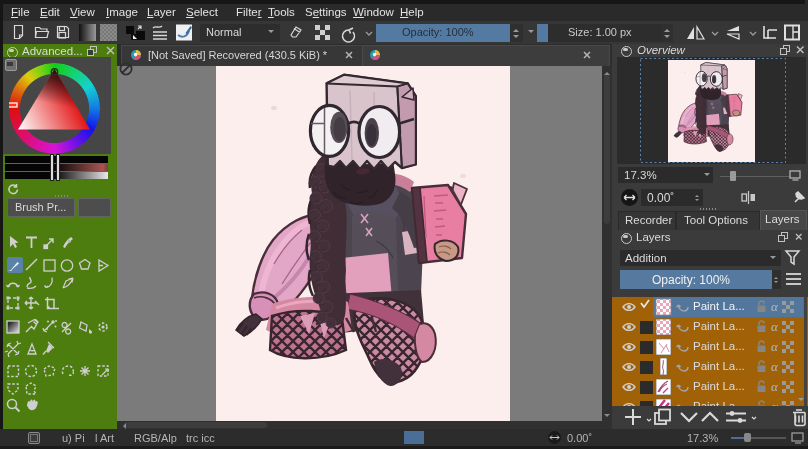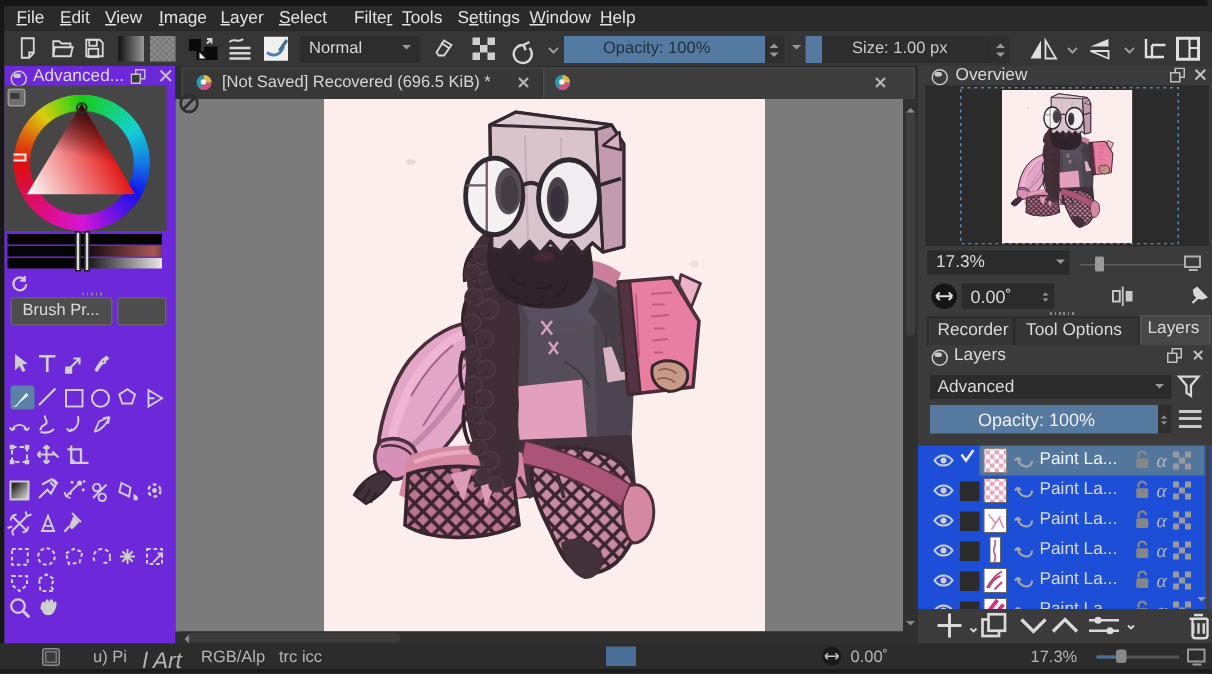--- a/index.html
+++ b/index.html
@@ -116,21 +116,21 @@
 <div class="abs" style="left:528px;top:9px;width:0;height:0;border:3px solid transparent;border-top-color:#9a9a9a;"></div>
 
 <div class="abs" style="left:537px;top:2.5px;width:124px;height:18px;background:#2d2d2d;"></div>
 <div class="abs" style="left:537px;top:2.5px;width:11px;height:18px;background:#557aa1;"></div>
 <div class="abs" style="left:568px;top:5px;font-size:11px;color:#c9c9c9;">Size: 1.00 px</div>
 <div class="abs" style="left:661px;top:2.5px;width:12px;height:18px;background:#2f2f2f;"></div>
 <div class="abs" style="left:664px;top:5px;width:0;height:0;border:3px solid transparent;border-bottom-color:#9a9a9a;"></div>
 <div class="abs" style="left:664px;top:14px;width:0;height:0;border:3px solid transparent;border-top-color:#9a9a9a;"></div>
 </div>
 
-<div id="leftpanel" class="abs" style="left:3px;top:44px;width:114px;height:385px;background:#6d28d9;">
+<div id="leftpanel" class="abs" style="left:3px;top:44px;width:114px;height:385px;background:#4d7c0f;">
 
   <div class="abs" style="left:4px;top:3px;width:9px;height:9px;border:1px solid #c9c9c9;border-radius:50%;"></div>
   <div class="abs" style="left:6px;top:5px;width:5px;height:3px;background:#c9c9c9;border-radius:2px;"></div>
   <div class="abs txt" style="left:19px;top:1px;font-size:11.5px;">Advanced...</div>
   <svg class="abs" style="left:84px;top:2px" width="30" height="11" viewBox="0 0 30 11">
     <rect x="3.5" y="0.5" width="6" height="6" fill="none" stroke="#c2c2c2"></rect>
     <rect x="0.5" y="3.5" width="6" height="6" fill="#3b3b3b" stroke="#c2c2c2"></rect>
     <path d="M20,1 l7,7 m0,-7 l-7,7" stroke="#c2c2c2" stroke-width="1.4"></path>
   </svg>
 
@@ -389,21 +389,21 @@
     <g id="kicon1" transform="translate(14,6)">
       <circle cx="5" cy="5" r="5" fill="#2a9ab0"></circle>
       <path d="M5,0 a5,5 0 0 1 5,5 l-5,0 z" fill="#e8b93c"></path>
       <path d="M10,5 a5,5 0 0 1 -8,4 l3,-4 z" fill="#d2527e"></path>
       <circle cx="4.6" cy="4.6" r="1.8" fill="#f3f3f3"></circle>
     </g>
     <use href="#kicon1" x="239" y="0"></use>
     <path d="M229,8 l6,6 m0,-6 l-6,6" stroke="#b4b4b4" stroke-width="1.5"></path>
     <path d="M467,8 l6,6 m0,-6 l-6,6" stroke="#b4b4b4" stroke-width="1.5"></path>
   </svg>
-  <div class="abs txt" style="left:31px;top:5px;font-size:11px;color:#d6d6d6;">[Not Saved]  Recovered (696.5 KiB) *</div>
+  <div class="abs txt" style="left:31px;top:5px;font-size:11px;color:#d6d6d6;">[Not Saved]  Recovered (430.5 KiB) *</div>
 
   <div class="abs" style="left:0px;top:22px;width:485px;height:355px;background:#7b7b7b;"></div>
   <svg class="abs" style="left:98.5px;top:22px" width="294" height="355" viewBox="0 0 294 355">
       <use href="#art"></use>
     </svg>
   <svg class="abs" style="left:2px;top:18px" width="14" height="14">
       <circle cx="7" cy="7" r="5.6" fill="none" stroke="#2f2f2f" stroke-width="1.8"></circle>
       <path d="M3,11 L11,3" stroke="#2f2f2f" stroke-width="1.8"></path>
     </svg>
 
@@ -414,21 +414,21 @@
 
   <div class="abs" style="left:3px;top:377px;width:492px;height:8px;background:#303030;"></div>
   <div class="abs" style="left:8px;top:378px;width:142px;height:6px;background:#3d3d3d;border-radius:3px;"></div>
   <div class="abs" style="left:3px;top:379px;width:0;height:0;border:3px solid transparent;border-right-color:#8a8a8a;"></div>
 </div>
 
 <div id="rightpanel" class="abs" style="left:612px;top:44px;width:196px;height:385px;background:#3b3b3b;">
 
   <div class="abs" style="left:9px;top:2px;width:9px;height:9px;border:1px solid #c9c9c9;border-radius:50%;"></div>
   <div class="abs" style="left:11px;top:4px;width:5px;height:3px;background:#c9c9c9;border-radius:2px;"></div>
-  <div class="abs txt" style="left:25px;top:0px;font-size:11.5px;">Overview</div>
+  <div class="abs txt" style="left:25px;top:0px;font-size:11.5px;font-style:italic;">Overview</div>
   <svg class="abs" style="left:168px;top:1px" width="26" height="11" viewBox="0 0 26 11">
     <rect x="3.5" y="0.5" width="6" height="6" fill="none" stroke="#c2c2c2"></rect>
     <rect x="0.5" y="3.5" width="6" height="6" fill="#3b3b3b" stroke="#c2c2c2"></rect>
     <path d="M17,1.5 l6.5,6.5 m0,-6.5 l-6.5,6.5" stroke="#c2c2c2" stroke-width="1.4"></path>
   </svg>
 
   <div class="abs" style="left:5px;top:13px;width:189px;height:107px;background:#2b2b2b;"></div>
   <svg class="abs" style="left:56px;top:16px" width="87" height="102" viewBox="0 0 294 355" preserveAspectRatio="none">
       <use href="#art"></use>
     </svg>
@@ -474,34 +474,34 @@
   <div class="abs" style="left:9px;top:189px;width:9px;height:9px;border:1px solid #c9c9c9;border-radius:50%;"></div>
   <div class="abs" style="left:11px;top:191px;width:5px;height:3px;background:#c9c9c9;border-radius:2px;"></div>
   <div class="abs txt" style="left:24px;top:187px;font-size:11.5px;">Layers</div>
   <svg class="abs" style="left:166px;top:188px" width="26" height="11" viewBox="0 0 26 11">
     <rect x="3.5" y="0.5" width="6" height="6" fill="none" stroke="#c2c2c2"></rect>
     <rect x="0.5" y="3.5" width="6" height="6" fill="#3b3b3b" stroke="#c2c2c2"></rect>
     <path d="M18,2 l5.5,5.5 m0,-5.5 l-5.5,5.5" stroke="#c2c2c2" stroke-width="1.3"></path>
   </svg>
 
   <div class="abs" style="left:8px;top:206px;width:161px;height:16px;background:#2b2b2b;"></div>
-  <div class="abs txt" style="left:13px;top:208px;font-size:11.5px;">Advanced</div>
+  <div class="abs txt" style="left:13px;top:208px;font-size:11.5px;">Addition</div>
   <div class="abs" style="left:158px;top:212px;width:0;height:0;border:3px solid transparent;border-top-color:#9a9a9a;"></div>
   <svg class="abs" style="left:172px;top:205px" width="18" height="18">
       <path d="M2,2 h13 l-5,6 v7 l-3,-2 v-5 z" fill="none" stroke="#d8d8d8" stroke-width="1.5"></path>
     </svg>
 
   <div class="abs" style="left:8px;top:226px;width:152px;height:19px;background:#55799f;"></div>
   <div class="abs" style="left:40px;top:229px;font-size:12px;color:#f0f0f0;">Opacity:  100%</div>
   <div class="abs" style="left:160px;top:226px;width:9px;height:19px;background:#2f2f2f;"></div>
   <div class="abs" style="left:162px;top:231px;width:0;height:0;border:2.5px solid transparent;border-bottom-color:#9a9a9a;"></div>
   <div class="abs" style="left:162px;top:237px;width:0;height:0;border:2.5px solid transparent;border-top-color:#9a9a9a;"></div>
   <div class="abs" style="left:174px;top:229px;width:15px;height:13px;background:repeating-linear-gradient(#c8c8c8 0 2px,transparent 2px 5px);"></div>
 
-  <div class="abs" style="left:0px;top:253px;width:196px;height:109px;background:#1d4ed8;overflow:hidden;" id="layerlist">
+  <div class="abs" style="left:0px;top:253px;width:196px;height:109px;background:#a16207;overflow:hidden;" id="layerlist">
     <div class="abs" style="left:41px;top:0;width:150px;height:20px;background:#53779c;"></div>
     <div class="abs" style="left:192px;top:0;width:3px;height:109px;background:#424242;"></div>
     <div class="abs txt" style="left:81px;top:3px;font-size:11.5px;color:#eef2f6;">Paint La...</div>
     <div class="abs txt" style="left:81px;top:23px;font-size:11.5px;color:#dadada;">Paint La...</div>
     <div class="abs txt" style="left:81px;top:43px;font-size:11.5px;color:#dadada;">Paint La...</div>
     <div class="abs txt" style="left:81px;top:63px;font-size:11.5px;color:#dadada;">Paint La...</div>
     <div class="abs txt" style="left:81px;top:83px;font-size:11.5px;color:#dadada;">Paint La...</div>
     <div class="abs txt" style="left:81px;top:103px;font-size:11.5px;color:#dadada;">Paint La...</div>
     <svg class="abs" style="left:0;top:0" width="196" height="113" viewBox="0 0 196 113">
       <defs>
@@ -595,21 +595,21 @@
       <path d="M135,11 l2,2 2,-2" stroke-width="1.2"></path>
       <path d="M176,6.5 h12 m-10,0 v11 q0,2 2,2 h6 q2,0 2,-2 v-11 m-9,-2.5 h6 m-6.5,5.5 v7 m3.5,-7 v7 m3.5,-7 v7" stroke-width="1.6"></path>
     </g>
   </svg>
 </div>
 
 <div id="statusbar" class="abs" style="left:0;top:429px;width:808px;height:17px;background:#2c2c2c;color:#b5b5b5;font-size:11px;">
   <div class="abs" style="left:28px;top:3px;width:10px;height:10px;border:1px solid #8a8a8a;border-radius:2px;background:#3a3a3a;"></div>
   <div class="abs" style="left:30px;top:5px;width:6px;height:6px;border:1px solid #777;"></div>
   <div class="abs txt" style="left:62px;top:3px;color:#b5b5b5;font-size:11px;">u) Pi</div>
-  <div class="abs txt" style="left:95px;top:3px;color:#b5b5b5;font-size:15px;font-style:italic;">l Art</div>
+  <div class="abs txt" style="left:95px;top:3px;color:#b5b5b5;font-size:11px;">l Art</div>
   <div class="abs txt" style="left:134px;top:3px;color:#b5b5b5;font-size:11px;">RGB/Alp</div>
   <div class="abs txt" style="left:186px;top:3px;color:#b5b5b5;font-size:11px;">trc icc</div>
   <div class="abs" style="left:404px;top:2px;width:20px;height:13px;background:#4a6e96;"></div>
   <div class="abs" style="left:548px;top:2px;width:13px;height:13px;background:#1a1a1a;border-radius:50%;"></div>
   <svg class="abs" style="left:548px;top:2px" width="13" height="13">
       <path d="M2,6.5 h9 M2,6.5 l2,-2 M2,6.5 l2,2 M11,6.5 l-2,-2 M11,6.5 l-2,2" stroke="#c8c8c8" stroke-width="1" fill="none"></path>
     </svg>
   <div class="abs txt" style="left:567px;top:3px;color:#b5b5b5;font-size:11px;">0.00˚</div>
   <div class="abs txt" style="left:687px;top:3px;color:#b5b5b5;font-size:11px;">17.3%</div>
   <div class="abs" style="left:731px;top:8px;width:55px;height:2px;background:#555;"></div>

